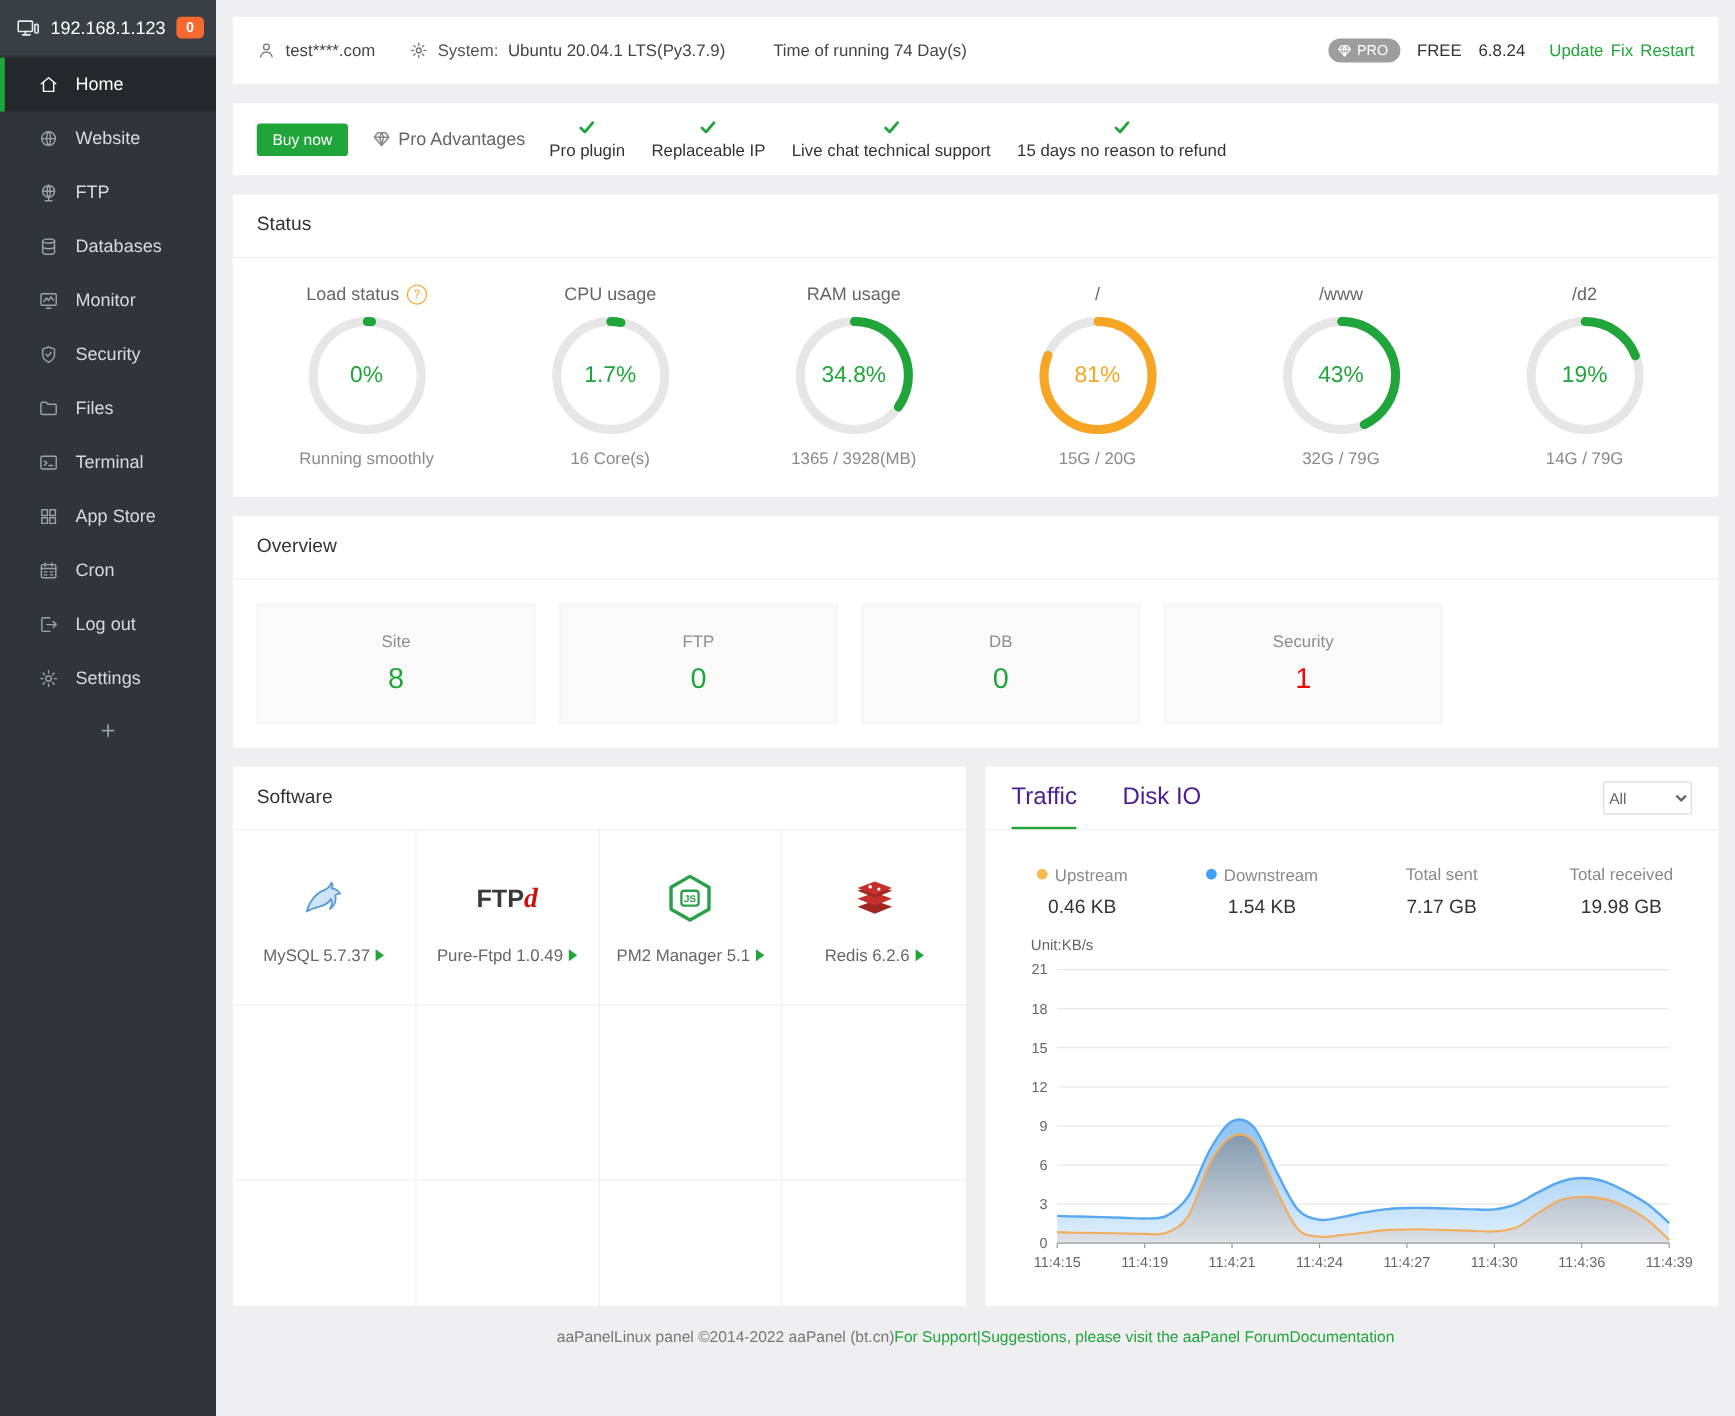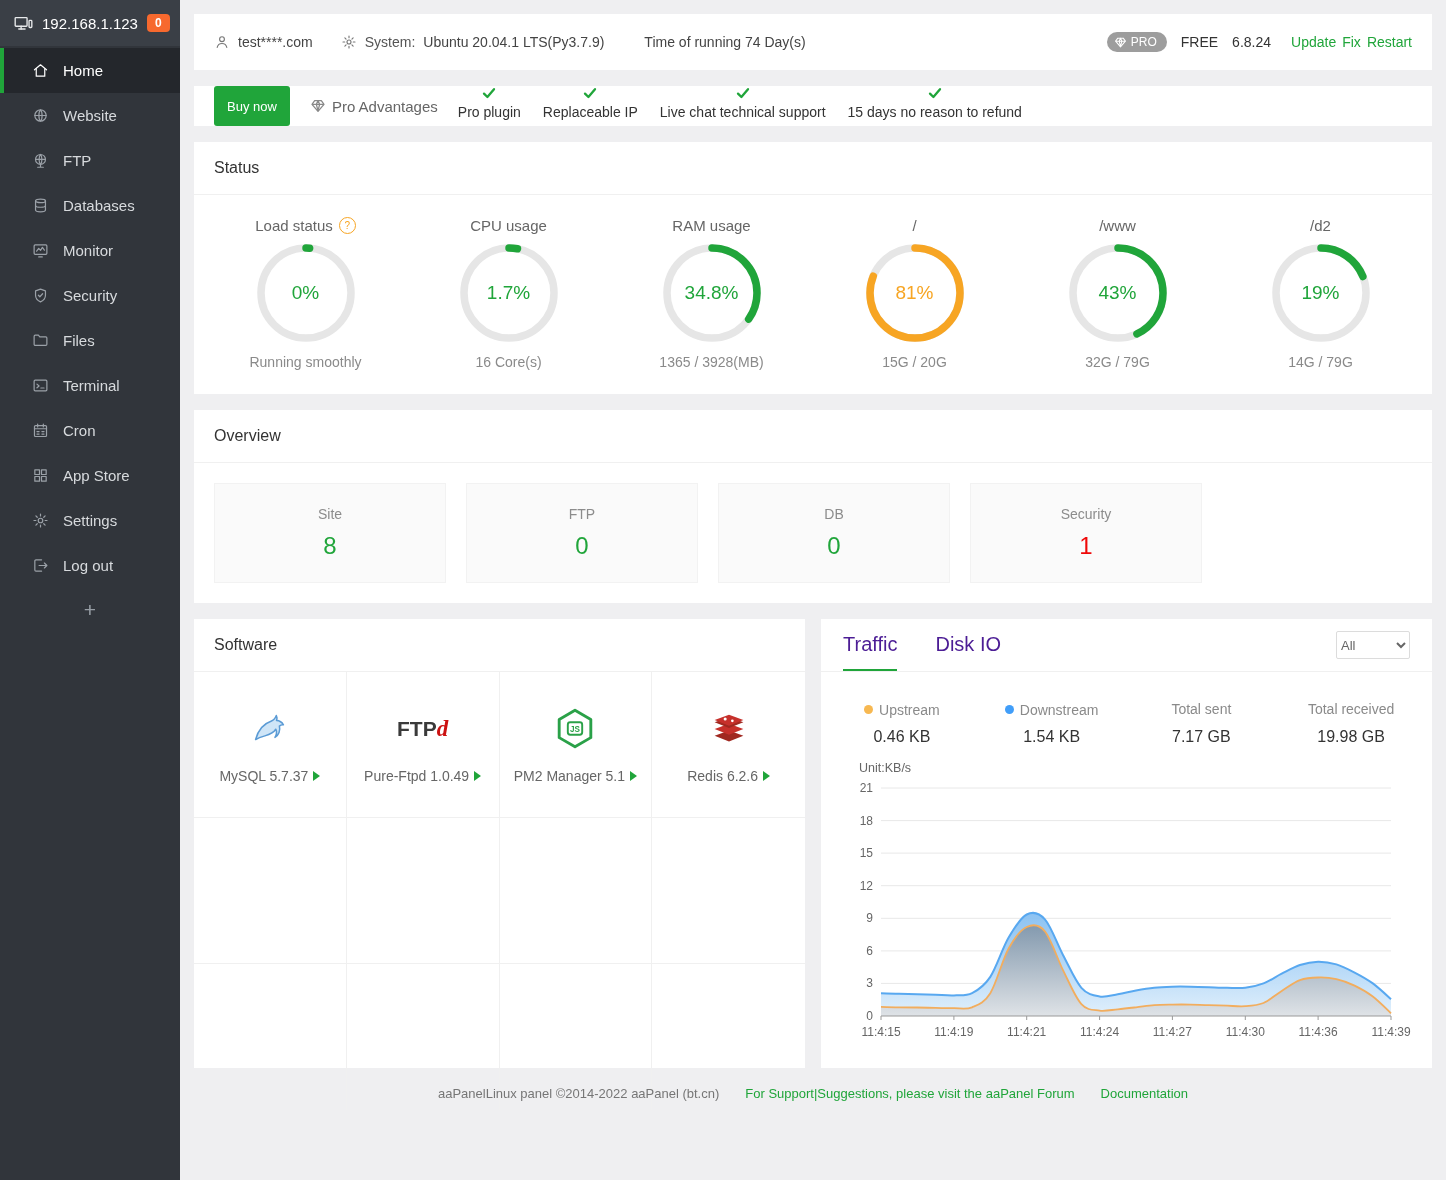--- a/index.html
+++ b/index.html
@@ -30,21 +30,21 @@
   .header-card{height:56px;display:flex;align-items:center;padding:0 20px;font-size:14px;color:#444;}
   .hgroup{display:flex;align-items:center;gap:8px;}
   .header-card .ic{width:16px;height:16px;color:#777;}
   .sys{margin-left:28px;}
   .uptime{margin-left:40px;color:#444;}
   .hright{margin-left:auto;display:flex;align-items:center;gap:14px;}
   .pro-badge{background:#9d9d9d;color:#fff;border-radius:10px;padding:3px 10px 3px 7px;font-size:12px;display:inline-flex;align-items:center;gap:4px;}
   .pro-badge .ic{width:13px;height:13px;color:#fff;}
   .glink{color:#20a53a;text-decoration:none;cursor:pointer;margin-left:6px;}
   
-  .promo-card{height:40px;display:flex;padding:0 20px;gap:20px;}
+  .promo-card{height:60px;display:flex;align-items:center;padding:0 20px;gap:20px;}
   .buy-btn{background:#20a53a;color:#fff;border:none;border-radius:3px;font-size:13px;padding:6px 13px;cursor:pointer;font-family:inherit;}
   .adv{display:flex;align-items:center;gap:6px;color:#666;font-size:15px;}
   .adv .ic{width:16px;height:16px;color:#888;}
   .feature{display:flex;align-items:center;gap:4px;color:#333;font-size:14px;flex-direction:column;}
   .feature .chk{width:14px;height:14px;}
   
   .status-body{display:flex;padding:22px 10px 24px;}
   .gauge{flex:1;display:flex;flex-direction:column;align-items:center;}
   .gauge-label{font-size:15px;color:#666;display:flex;align-items:center;gap:6px;margin-bottom:9px;}
   .help{width:15px;height:15px;border:1px solid #f7a523;border-radius:50%;color:#f7a523;font-size:10px;
@@ -79,21 +79,21 @@
   .tab.active{border-bottom-color:#20a53a;}
   .filter{margin-left:auto;height:28px;width:74px;border:1px solid #dcdcdc;border-radius:2px;color:#666;font-size:13px;
     background:#fff;font-family:inherit;}
   .stats{display:flex;padding:28px 6px 6px;}
   .stat{flex:1;text-align:center;}
   .stat-label{font-size:14px;color:#8a8a8a;display:inline-flex;align-items:center;gap:6px;}
   .dot{width:9px;height:9px;border-radius:50%;display:inline-block;}
   .stat-value{font-size:16px;color:#333;margin-top:10px;}
   .chart-wrap{padding:6px 8px 0 14px;}
   
-  .footer{display:flex;justify-content:center;gap:26px;font-size:13px;color:#767676;padding:18px 0;}
+  .footer{display:flex;justify-content:center;font-size:13px;color:#767676;padding:18px 0;}
   .footer .glink{margin-left:0;}
   .ic svg{width:100%;height:100%;display:block;}
 </style>
 </head>
 <body>
 
 <aside class="sidebar">
   <div class="side-top">
     <span class="ic">
         <svg viewBox="0 0 24 24" fill="none" stroke="currentColor" stroke-width="1.7" stroke-linecap="round" stroke-linejoin="round">
@@ -180,56 +180,56 @@
             <rect x="3" y="4.5" width="18" height="15" rx="1.5"></rect>
             <path d="M7 10l3 2.6L7 15.2"></path>
             <path d="M12.5 15.5H17"></path>
           </svg>
         </span>
         <span>Terminal</span>
       </div>
       <div class="menu-item">
         <span class="ic">
           <svg viewBox="0 0 24 24" fill="none" stroke="currentColor" stroke-width="1.7" stroke-linecap="round" stroke-linejoin="round">
+            <rect x="4" y="4" width="6.6" height="6.6"></rect>
+            <rect x="13.4" y="4" width="6.6" height="6.6"></rect>
+            <rect x="4" y="13.4" width="6.6" height="6.6"></rect>
+            <rect x="13.4" y="13.4" width="6.6" height="6.6"></rect>
+          </svg>
+        </span>
+        <span>App Store</span>
+      </div>
+      <div class="menu-item">
+        <span class="ic">
+          <svg viewBox="0 0 24 24" fill="none" stroke="currentColor" stroke-width="1.7" stroke-linecap="round" stroke-linejoin="round">
             <rect x="3.5" y="5" width="17" height="15.5" rx="1.5"></rect>
             <path d="M3.5 9.5h17"></path>
             <path d="M8 3v4M16 3v4"></path>
             <path d="M7 13.5h3M14 13.5h3M7 17h3M14 17h3"></path>
           </svg>
         </span>
         <span>Cron</span>
       </div>
       <div class="menu-item">
         <span class="ic">
           <svg viewBox="0 0 24 24" fill="none" stroke="currentColor" stroke-width="1.7" stroke-linecap="round" stroke-linejoin="round">
-            <rect x="4" y="4" width="6.6" height="6.6"></rect>
-            <rect x="13.4" y="4" width="6.6" height="6.6"></rect>
-            <rect x="4" y="13.4" width="6.6" height="6.6"></rect>
-            <rect x="13.4" y="13.4" width="6.6" height="6.6"></rect>
-          </svg>
-        </span>
-        <span>App Store</span>
+            <path d="M13.5 4H5.6C4.7 4 4 4.7 4 5.6v12.8c0 .9.7 1.6 1.6 1.6h7.9"></path>
+            <path d="M10 12h10.5M17.5 8.5 21 12l-3.5 3.5"></path>
+          </svg>
+        </span>
+        <span>Log out</span>
       </div>
       <div class="menu-item">
         <span class="ic">
           <svg viewBox="0 0 24 24" fill="none" stroke="currentColor" stroke-width="1.7" stroke-linecap="round" stroke-linejoin="round">
             <circle cx="12" cy="12" r="3.2"></circle>
             <path d="M12 2.8v2.7M12 18.5v2.7M2.8 12h2.7M18.5 12h2.7M5.5 5.5l1.9 1.9M16.6 16.6l1.9 1.9M5.5 18.5l1.9-1.9M16.6 7.4l1.9-1.9"></path>
           </svg>
         </span>
         <span>Settings</span>
-      </div>
-      <div class="menu-item">
-        <span class="ic">
-          <svg viewBox="0 0 24 24" fill="none" stroke="currentColor" stroke-width="1.7" stroke-linecap="round" stroke-linejoin="round">
-            <path d="M13.5 4H5.6C4.7 4 4 4.7 4 5.6v12.8c0 .9.7 1.6 1.6 1.6h7.9"></path>
-            <path d="M10 12h10.5M17.5 8.5 21 12l-3.5 3.5"></path>
-          </svg>
-        </span>
-        <span>Log out</span>
       </div>
     </nav>
   <div class="plus-row">+</div>
 </aside>
 
 <div class="main">
 
   <section class="card header-card">
     <div class="hgroup">
       <span class="ic">

